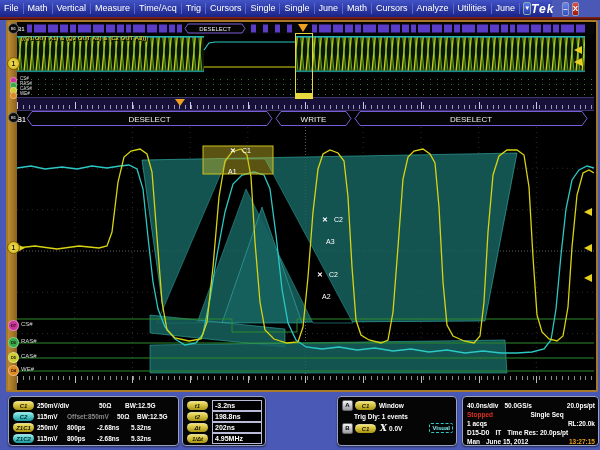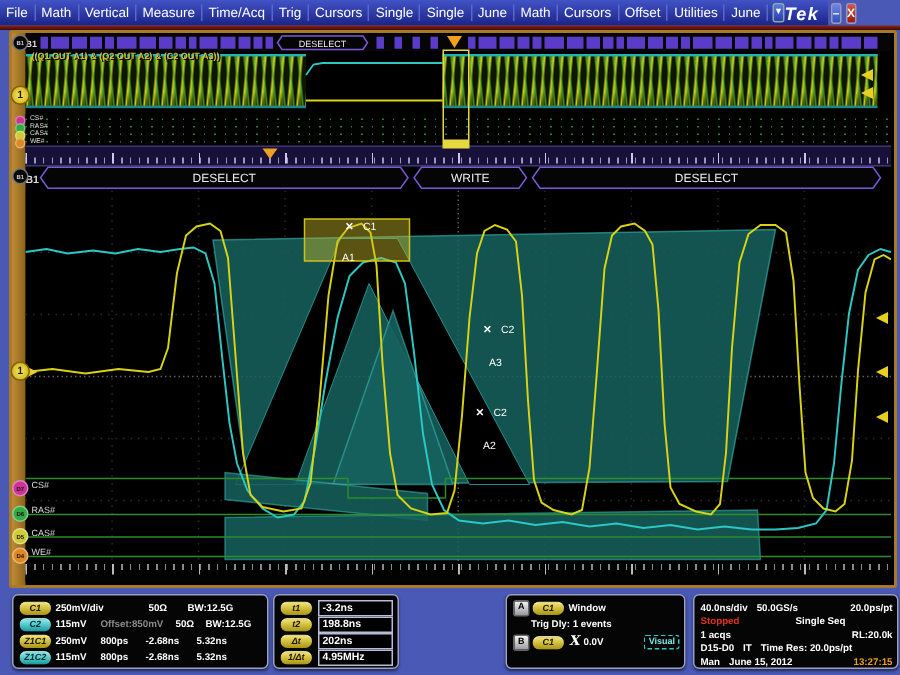--- a/index.html
+++ b/index.html
@@ -70,21 +70,21 @@
       <span class="mi">Vertical</span>
       <span class="mi">Measure</span>
       <span class="mi">Time/Acq</span>
       <span class="mi">Trig</span>
       <span class="mi">Cursors</span>
       <span class="mi">Single</span>
       <span class="mi">Single</span>
       <span class="mi">June</span>
       <span class="mi">Math</span>
       <span class="mi">Cursors</span>
-      <span class="mi">Offset</span>
+      <span class="mi">Analyze</span>
       <span class="mi">Utilities</span>
       <span class="mi">June</span>
     </span>
   <span id="menu-drop">▼</span>
   <span class="spacer"></span>
   <span id="tek-logo">Tek</span>
   <span class="winbtn" id="btn-min">–</span>
   <span class="winbtn" id="btn-close">X</span>
 </div>
 <div id="mstrip"></div>

